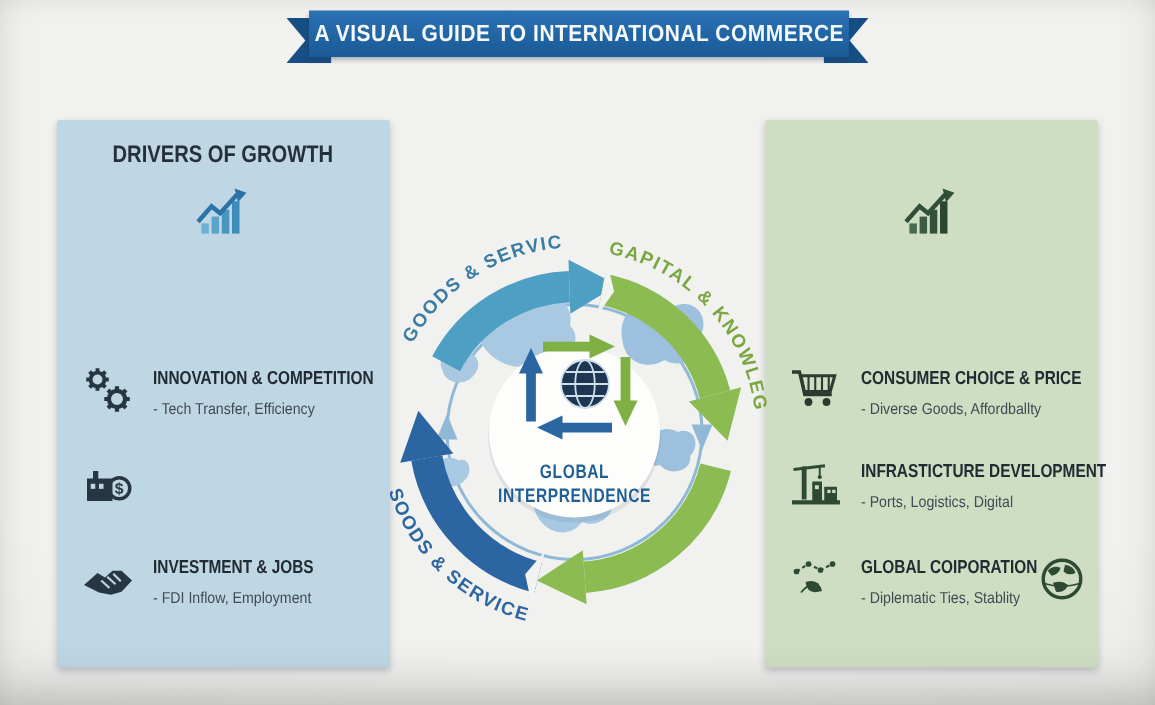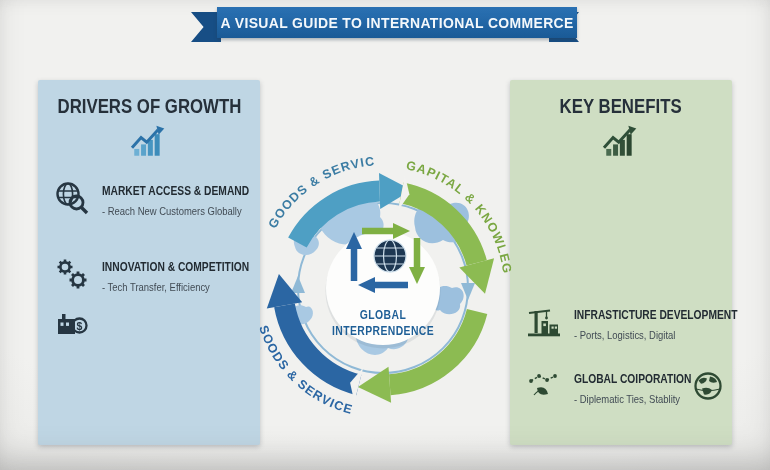--- a/index.html
+++ b/index.html
@@ -5,42 +5,42 @@
   html,body{margin:0;padding:0;}
   body{width:770px;height:470px;overflow:hidden;font-family:"Liberation Sans",sans-serif;}
   .canvas{position:relative;width:770px;height:470px;
     background:radial-gradient(ellipse 130% 110% at 50% 38%, #f1f1ef 50%, #dededc 100%);}
   .canvas::after{content:"";position:absolute;inset:0;pointer-events:none;
     box-shadow:inset 0 -20px 34px -14px rgba(85,85,83,.38), inset 0 8px 18px -10px rgba(120,120,118,.20);}
   
   .ribbon-end{position:absolute;top:12px;width:30px;height:30px;background:#174e85;}
   .ribbon-end.left{left:191px;clip-path:polygon(0 0,100% 0,100% 100%,0 100%,42% 50%);}
   .ribbon-end.right{left:549px;clip-path:polygon(0 0,100% 0,58% 50%,100% 100%,0 100%);}
-  .ribbon{position:absolute;left:217px;top:7px;width:360px;height:31px;
+  .ribbon{position:absolute;left:206px;top:7px;width:360px;height:31px;
     background:linear-gradient(#2a72b5,#1a5a96);box-shadow:0 2px 3px rgba(40,60,80,.35);
     display:flex;align-items:center;justify-content:center;}
   .ribbon .t{color:#f4f8fb;font-size:15.5px;font-weight:800;letter-spacing:.4px;white-space:nowrap;
     display:inline-block;transform:scaleX(.9);}
   
   .panel{position:absolute;top:80px;width:222px;height:365px;border-radius:2px;
     box-shadow:0 2px 5px rgba(60,70,80,.28);}
   .panel.left{left:38px;background:#bfd6e4;}
   .panel.right{left:510px;background:#cfdec3;}
   .panel-title{position:absolute;top:15px;left:0;right:0;text-align:center;
-    font-size:20px;font-weight:800;color:#26303a;}
+    font-size:16px;font-weight:800;color:#26303a;}
   .panel-title .cond{display:inline-block;transform:scaleX(.84);white-space:nowrap;}
   .panel-chart{position:absolute;top:44px;left:50%;transform:translateX(-50%);}
   .item{position:absolute;left:16px;right:8px;display:flex;align-items:flex-start;gap:10px;}
   .item .ic{flex:0 0 38px;}
   .it-title{font-size:12.5px;font-weight:700;color:#222b32;white-space:nowrap;
     display:inline-block;transform:scaleX(.82);transform-origin:0 50%;}
   .it-sub{font-size:10.5px;color:#414b54;white-space:nowrap;margin-top:1px;
     display:inline-block;transform:scaleX(.9);transform-origin:0 50%;}
   .item .tx{line-height:1.25;}
-  .i1{top:100px;} .i2{top:176px;text-decoration:underline;} .i3{top:224px;} .i4{top:288px;}
+  .i1{top:100px;} .i2{top:162px;text-decoration:underline;} .i3{top:224px;} .i4{top:288px;}
   .trail-globe{position:absolute;right:6px;top:288px;}
   
   .diagram{position:absolute;left:250px;top:132px;}
   .arc-label{font-size:12.5px;font-weight:700;letter-spacing:1.1px;}
 </style>
 </head>
 <body>
 
 <div class="canvas">
 
@@ -58,35 +58,20 @@
       <svg width="46" height="34" viewBox="0 0 36 30">
         <rect x="5" y="22" width="4.4" height="6" fill="#6db0d4"></rect>
         <rect x="11" y="18" width="4.4" height="10" fill="#5aa3cb"></rect>
         <rect x="17" y="14" width="4.4" height="14" fill="#4795c1"></rect>
         <rect x="23" y="9" width="4.4" height="19" fill="#3d8cba"></rect>
         <polyline points="3,21 11,12 16,16 26,5" fill="none" stroke="#2b72a8" stroke-width="2.6"></polyline>
         <polygon points="24.5,1.5 31.5,4 26.5,9.5" fill="#2b72a8"></polygon>
       </svg>
     </div>
 
-    <div class="item i1">
-      <span class="ic">
-        <svg width="36" height="36" viewBox="0 0 36 36" fill="none" stroke="#263642">
-          <circle cx="14" cy="14" r="10.5" stroke-width="2.4"></circle>
-          <ellipse cx="14" cy="14" rx="4.6" ry="10.5" stroke-width="1.6"></ellipse>
-          <path d="M4.2,11 H23.8 M4.2,17.5 H23.8" stroke-width="1.6"></path>
-          <circle cx="22.5" cy="22.5" r="6.5" stroke-width="2.8"></circle>
-          <path d="M27.5,27.5 L33,33" stroke-width="3.4"></path>
-        </svg>
-      </span>
-      <span class="tx">
-        <span class="it-title">MARKET ACCESS &amp; DEMAND</span><br>
-        <span class="it-sub">- Reach New Customers Globally</span>
-      </span>
-    </div>
 
     <div class="item i2">
       <span class="ic">
         <svg width="36" height="36" viewBox="0 0 36 36" stroke="#263642" fill="none">
           <g stroke-width="2.6">
             <circle cx="11" cy="11" r="4.6"></circle>
             <path d="M11,3.5 V6 M11,16 V18.5 M3.5,11 H6 M16,11 H18.5 M5.7,5.7 L7.5,7.5 M14.5,14.5 L16.3,16.3 M16.3,5.7 L14.5,7.5 M7.5,14.5 L5.7,16.3"></path>
           </g>
           <g stroke-width="2.8">
             <circle cx="24" cy="24" r="5.4"></circle>
@@ -105,38 +90,62 @@
         <svg width="36" height="36" viewBox="0 0 36 36">
           <polygon points="4,30 4,15 8,15 8,10 11.5,10 11.5,15 21,15 21,30" fill="#263642"></polygon>
           <rect x="6.5" y="18.5" width="3" height="3.4" fill="#bfd6e4"></rect>
           <rect x="12" y="18.5" width="3" height="3.4" fill="#bfd6e4"></rect>
           <circle cx="25.5" cy="21.5" r="7" fill="none" stroke="#263642" stroke-width="2.3"></circle>
           <text x="25.5" y="25.5" font-size="10.5" font-weight="bold" fill="#263642" text-anchor="middle" font-family="Liberation Sans, sans-serif">$</text>
         </svg>
       </span>
     </div>
 
+    <div class="item i4">
+      <span class="ic">
+        <svg width="36" height="36" viewBox="0 0 36 36">
+          <path d="M2,22 L11,14 L16,17 L21,12.5 L27,12.5 L34,19 L27,26.5 L20,28.5 L12,27 Z" fill="#263642"></path>
+          <path d="M13.5,19 L19,24 M17.5,16.5 L23,21.5 M21.5,14.5 L26.5,19.5" stroke="#bfd6e4" stroke-width="1.5"></path>
+        </svg>
+      </span>
+      <span class="tx">
+        <span class="it-title">INVESTMENT &amp; JOBS</span><br>
+        <span class="it-sub">- FDI Inflow, Employment</span>
+      </span>
+    </div>
   </div>
 
   <div class="panel right">
-    <div class="panel-title">
-      <span class="cond">KEY BENEFITS</span>
-    </div>
     <div class="panel-chart">
       <svg width="46" height="34" viewBox="0 0 36 30">
         <rect x="5" y="22" width="4.4" height="6" fill="#4a6b50"></rect>
         <rect x="11" y="18" width="4.4" height="10" fill="#3d5c43"></rect>
         <rect x="17" y="14" width="4.4" height="14" fill="#335038"></rect>
         <rect x="23" y="9" width="4.4" height="19" fill="#2c4731"></rect>
         <polyline points="3,21 11,12 16,16 26,5" fill="none" stroke="#2f4f38" stroke-width="2.6"></polyline>
         <polygon points="24.5,1.5 31.5,4 26.5,9.5" fill="#2f4f38"></polygon>
       </svg>
     </div>
 
 
+    <div class="item i2">
+      <span class="ic">
+        <svg width="36" height="36" viewBox="0 0 36 36" fill="none" stroke="#2c3a30">
+          <path d="M2,6 H7 L10.5,21 H28.5" stroke-width="2.2"></path>
+          <path d="M8,8.5 H30.5 L27.5,19 H10.2 Z" stroke-width="2"></path>
+          <path d="M13,9 V18.5 M17.5,9 V18.5 M22,9 V18.5 M26.5,9 V18.5" stroke-width="1.4"></path>
+          <circle cx="13" cy="26" r="2.6" fill="#2c3a30" stroke="none"></circle>
+          <circle cx="25" cy="26" r="2.6" fill="#2c3a30" stroke="none"></circle>
+        </svg>
+      </span>
+      <span class="tx">
+        <span class="it-title">CONSUMER CHOICE &amp; PRICE</span><br>
+        <span class="it-sub">- Diverse Goods, Affordballty</span>
+      </span>
+    </div>
 
     <div class="item i4">
       <span class="ic">
         <svg width="36" height="36" viewBox="0 0 36 36">
           <path d="M5,13 L13,8 L21,12 L29,8" stroke="#2e4a33" stroke-width="1.4" stroke-dasharray="2.5 2" fill="none"></path>
           <circle cx="5" cy="13" r="1.9" fill="#2e4a33"></circle>
           <circle cx="13" cy="8" r="1.9" fill="#2e4a33"></circle>
           <circle cx="21" cy="12" r="1.9" fill="#2e4a33"></circle>
           <circle cx="29" cy="8" r="1.9" fill="#2e4a33"></circle>
           <path d="M11,20 Q20,17 22,26 Q12,29 11,20 Z" fill="#2e4a33"></path>

